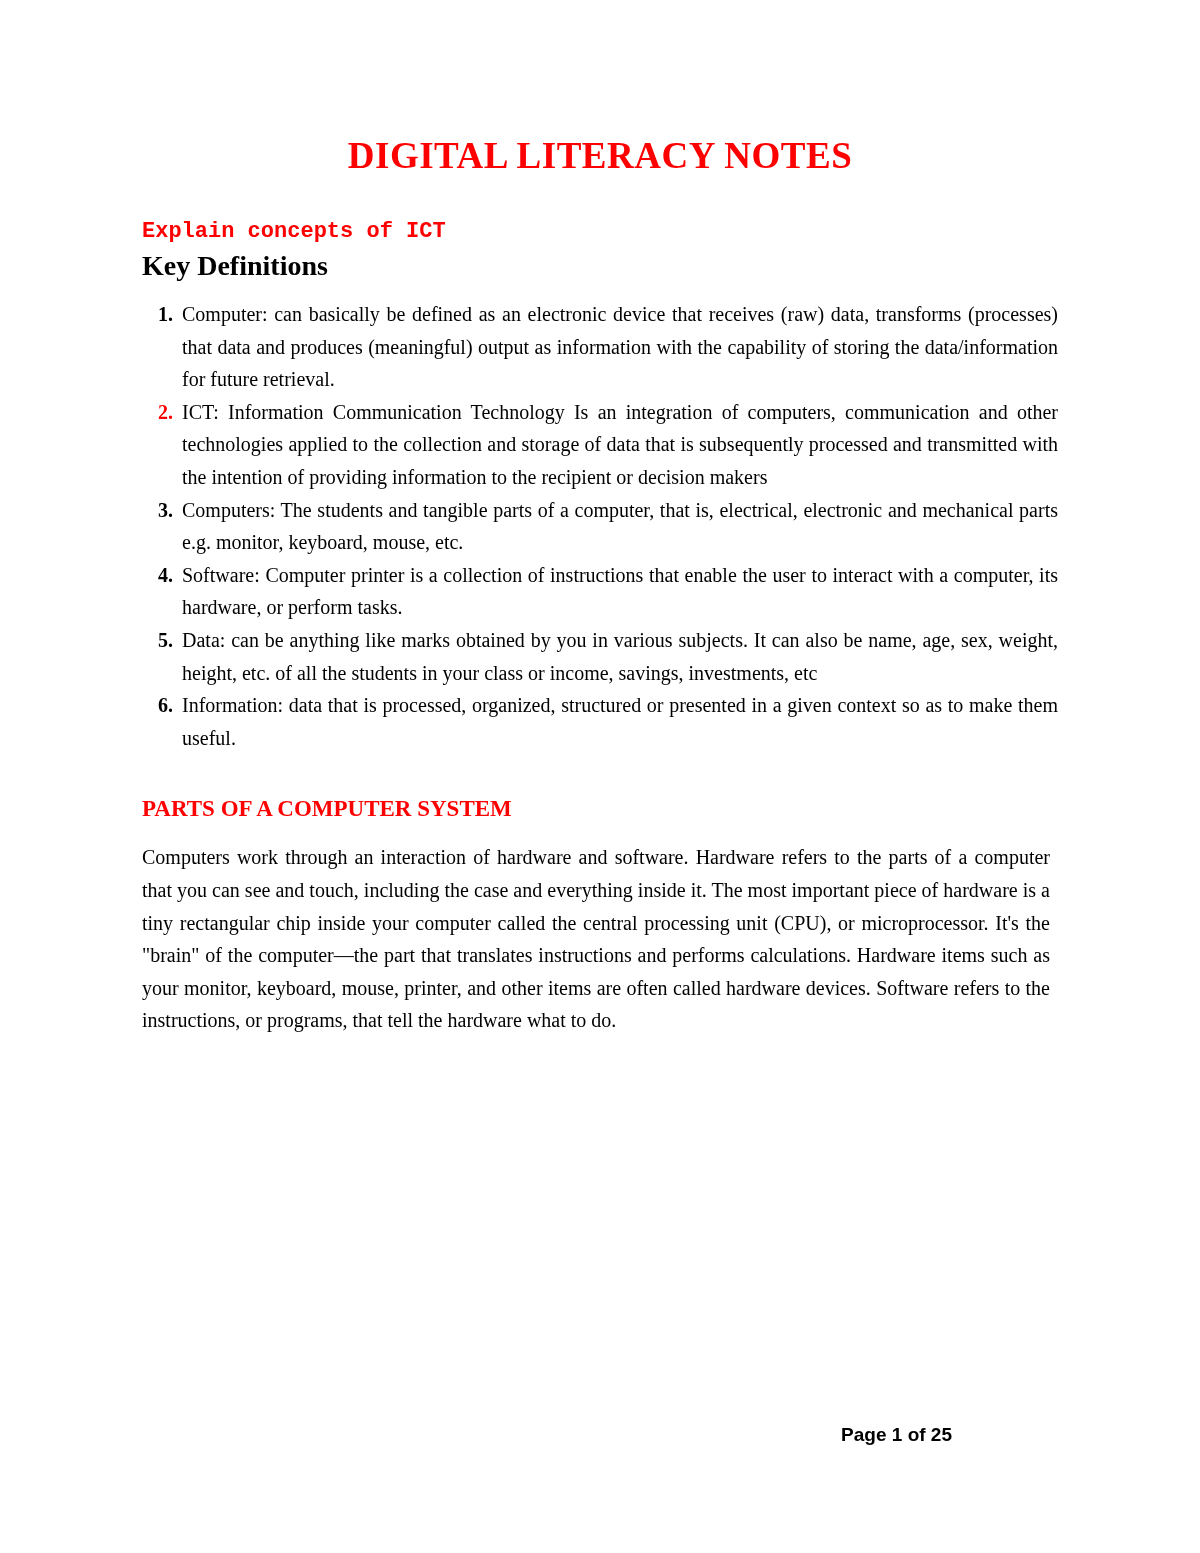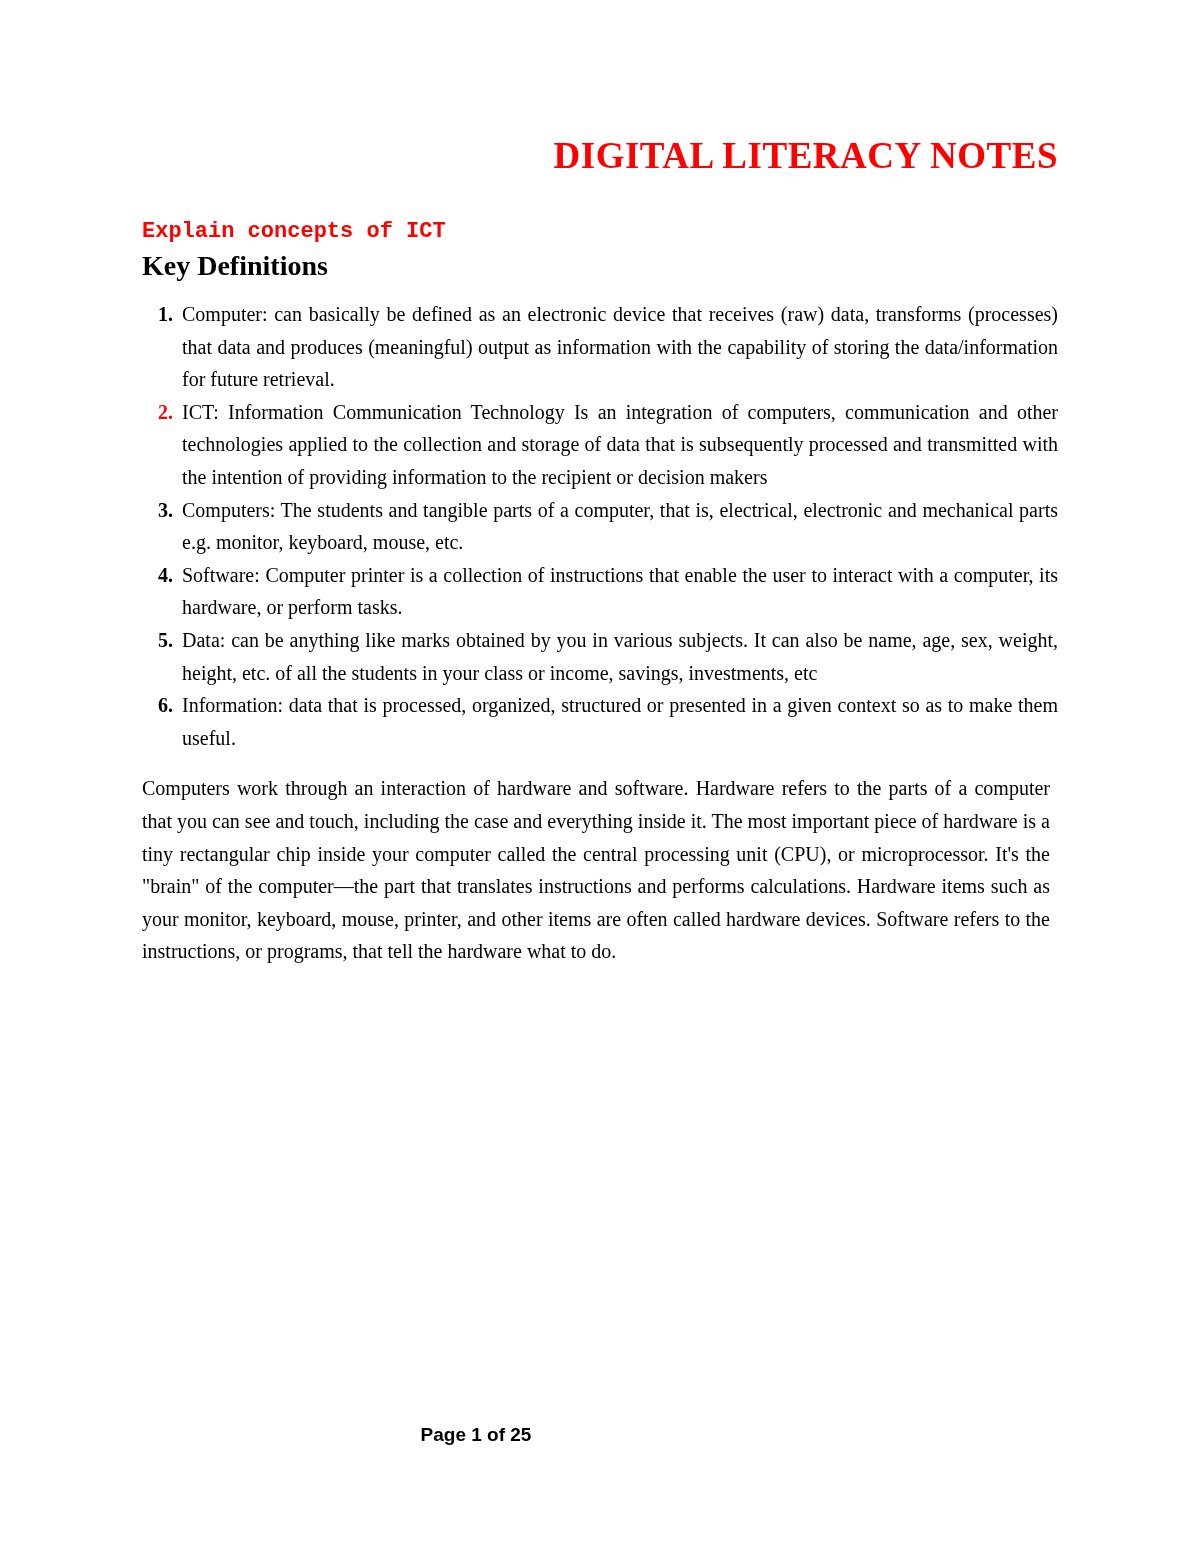--- a/index.html
+++ b/index.html
@@ -17,21 +17,21 @@
     background: #ffffff;
     overflow: hidden;
   }
   .content {
     position: absolute;
     left: 142px; top: 0;
     width: 916px;
   }
   .doc-title {
     margin: 134px 0 0 0;
-    text-align: right;
+    text-align: center;
     font-size: 37px;
     line-height: 44px;
     font-weight: bold;
     color: var(--accent);
     letter-spacing: 0.5px;
   }
   .h-red {
     margin: 40px 0 0 0;
     font-size: 22px;
     line-height: 28px;
@@ -70,21 +70,21 @@
   .par {
     margin: 18px 8px 0 0;
     text-align: justify;
     font-size: 20px;
     line-height: 32.6px;
   }
   .footer {
     position: absolute;
     top: 1424px; left: 0;
     width: 952px;
-    text-align: center;
+    text-align: right;
     font-family: "Liberation Sans", sans-serif;
     font-weight: bold;
     font-size: 19px;
     color: var(--ink);
   }
 </style>
 </head>
 <body>
 
 <div class="page">
@@ -116,19 +116,20 @@
       <div class="def-item">
         <span class="def-num" style="color: rgb(0, 0, 0);">5.</span><span class="def-term">Data:</span><span> can be anything like marks obtained by you in various subjects. It can also be name, age, sex, weight, height, etc. of all the students in your class or income, savings, investments, etc</span>
       </div>
 
       <div class="def-item">
         <span class="def-num" style="color: rgb(0, 0, 0);">6.</span><span class="def-term">Information</span><span>: data that is processed, organized, structured or presented in a given context so as to make them useful.</span>
       </div>
 
     </div>
 
+    <h2 class="h2-parts">PARTS OF A COMPUTER SYSTEM</h2>
 
     <p class="par">Computers work through an interaction of hardware and software. Hardware refers to the parts of a computer that you can see and touch, including the case and everything inside it. The most important piece of hardware is a tiny rectangular chip inside your computer called the central processing unit (CPU), or microprocessor. It's the "brain" of the computer—the part that translates instructions and performs calculations. Hardware items such as your monitor, keyboard, mouse, printer, and other items are often called hardware devices. Software refers to the instructions, or programs, that tell the hardware what to do.</p>
 
   </div>
 
   <div class="footer">Page 1 of 25</div>
 </div>
 
 </body></html>

